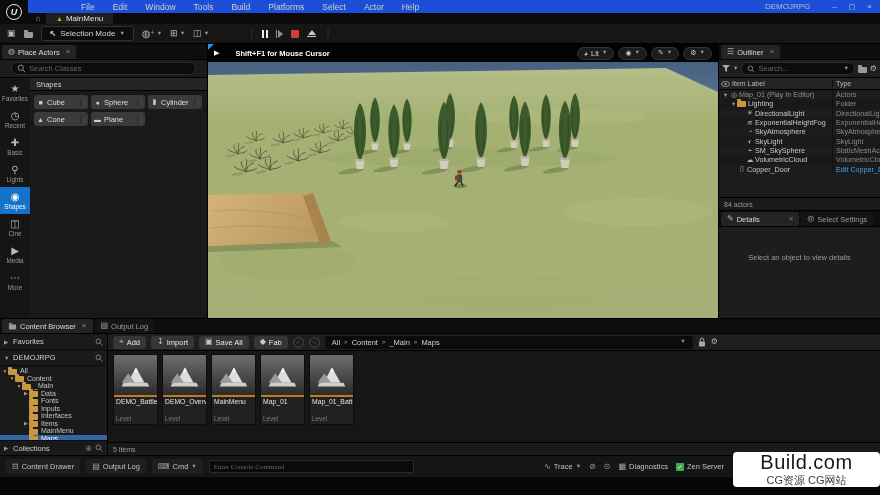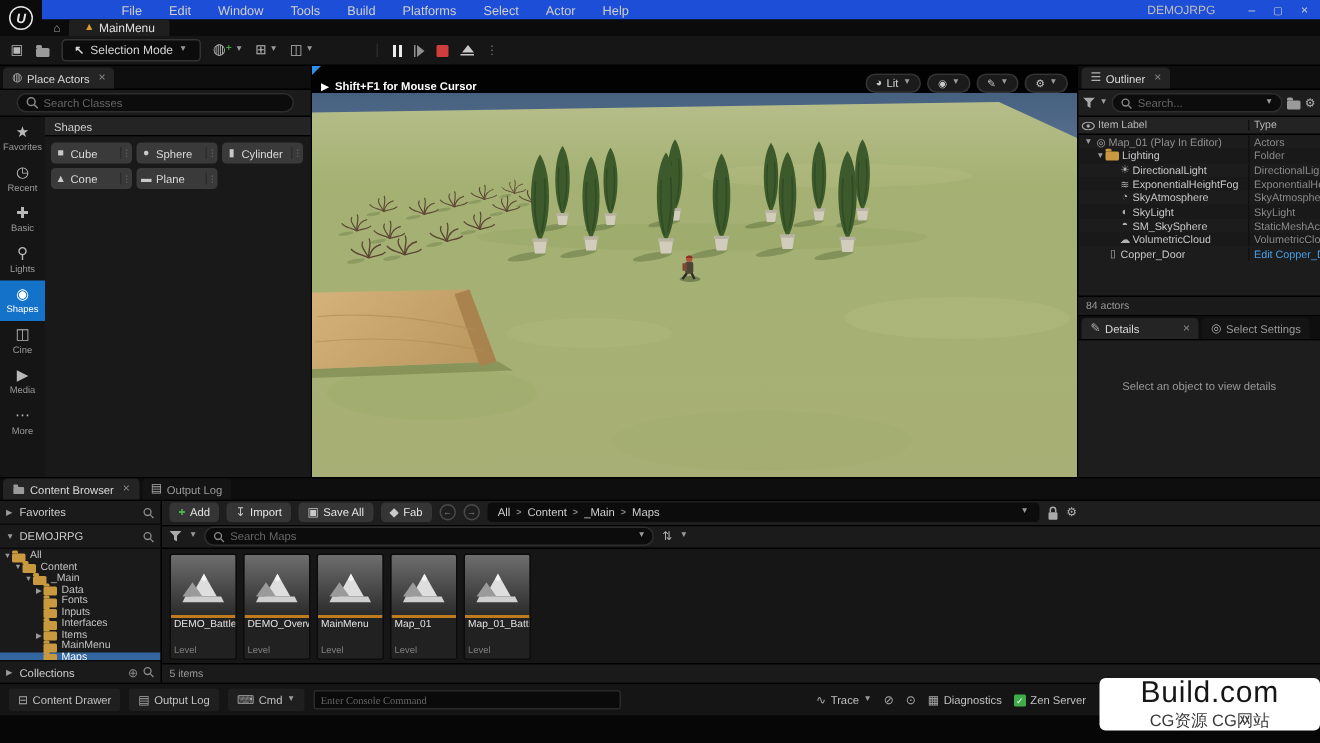--- a/index.html
+++ b/index.html
@@ -56,21 +56,21 @@
   .rail-item.active{background:#1473c9;color:#fff}
   .rail-item.active .ric{color:#fff}
   #pa-content{flex:1;background:#191919;display:flex;flex-direction:column}
   #shapes-header{height:13px;background:#242424;display:flex;align-items:center;padding-left:6px;font-size:7.5px;color:#d0d0d0;border-bottom:1px solid #000}
   #shape-grid{display:flex;flex-wrap:wrap;gap:3px;padding:4px}
   .shape-btn{display:flex;align-items:center;height:14px;width:54px;background:#3a3a3a;border-radius:3px;font-size:7.5px;color:#dcdcdc;overflow:hidden}
   .shape-btn .sic{width:13px;text-align:center;font-size:7px;color:#c9c9c9}
   .shape-btn .grip{margin-left:auto;width:8px;color:#777;font-size:6px;border-left:1px solid #2c2c2c;text-align:center}
   
   #viewport{width:510px;position:relative;display:flex;flex-direction:column;background:#000}
-  #vp-bar{height:18px;background:#020202;display:flex;align-items:flex-end;padding:0 6px;gap:4px}
+  #vp-bar{height:18px;background:#020202;display:flex;align-items:center;padding:0 6px;gap:16px}
   #vp-play{color:#fff;font-size:7px}
   #vp-msg{font-size:7.5px;font-weight:bold;color:#fff}
   #vp-pills{margin-left:auto;display:flex;gap:4px}
   .vp-pill{display:flex;align-items:center;gap:3px;background:rgba(30,30,30,.9);border:1px solid rgba(90,90,90,.4);border-radius:8px;height:13px;padding:0 6px;font-size:7.5px;color:#d6d6d6}
   .vp-pill .pic{font-size:7px;color:#c9c9c9}
   #pie-tri{position:absolute;left:0;top:0;width:0;height:0;border-top:6px solid #2e8fe8;border-right:6px solid transparent;z-index:3}
   #scene{display:block}
   
   #right-panel{width:162px;display:flex;flex-direction:column;background:#1c1c1c;border-left:1px solid #000}
   #ol-toolrow{display:flex;align-items:center;gap:3px;padding:2px 3px;background:#1e1e1e;border-bottom:1px solid #000}
@@ -686,37 +686,20 @@
               </span>
               <span class="caret" style="margin-left:auto">▼</span>
             </span>
           <svg width="8" height="10" viewBox="0 0 8 10">
               <rect x="1" y="4.5" width="6" height="5" rx="0.8" fill="#a9a9a9"></rect>
               <path d="M2.2,4.5 V3 a1.8,1.8 0 0 1 3.6,0 V4.5" fill="none" stroke="#a9a9a9" stroke-width="1"></path>
             </svg>
           <span class="mini-ico">⚙</span>
           <span class="grow"></span>
         </div>
-        <div id="cbs">
-          <svg width="8" height="7" viewBox="0 0 8 7">
-              <path d="M0,0 H8 L5,3.2 V7 L3,5.8 V3.2 Z" fill="#a9a9a9"></path>
-            </svg>
-          <span class="caret">▼</span>
-          <span class="searchbox grow">
-            <svg width="8" height="8" viewBox="0 0 9 9">
-                <circle cx="3.8" cy="3.8" r="2.6" fill="none" stroke="#8a8a8a"></circle>
-                <line x1="5.9" y1="5.9" x2="8.2" y2="8.2" stroke="#8a8a8a"></line>
-              </svg>
-            <input placeholder="Search Maps" style="">
-            <span class="caret">▼</span>
-          </span>
-          <span class="mini-ico">⇅</span>
-          <span class="caret">▼</span>
-          <span class="grow"></span>
-        </div>
         <div id="cbg">
             <div class="card">
               <div class="thumb">
                 <svg viewBox="0 0 45 40">
                   <path d="M14,29 L23,13 L32,29 Z" fill="#dedede"></path>
                   <path d="M8,29 L15,19 L22,29 Z" fill="#9a9a9a"></path>
                   <path d="M10,29 h25 l2,4 h-29 Z" fill="#cfcfcf"></path>
                   <path d="M21,17 l2,-4 l2,4 l-2,1.5 Z" fill="#f4f4f4"></path>
                 </svg>
               </div>

